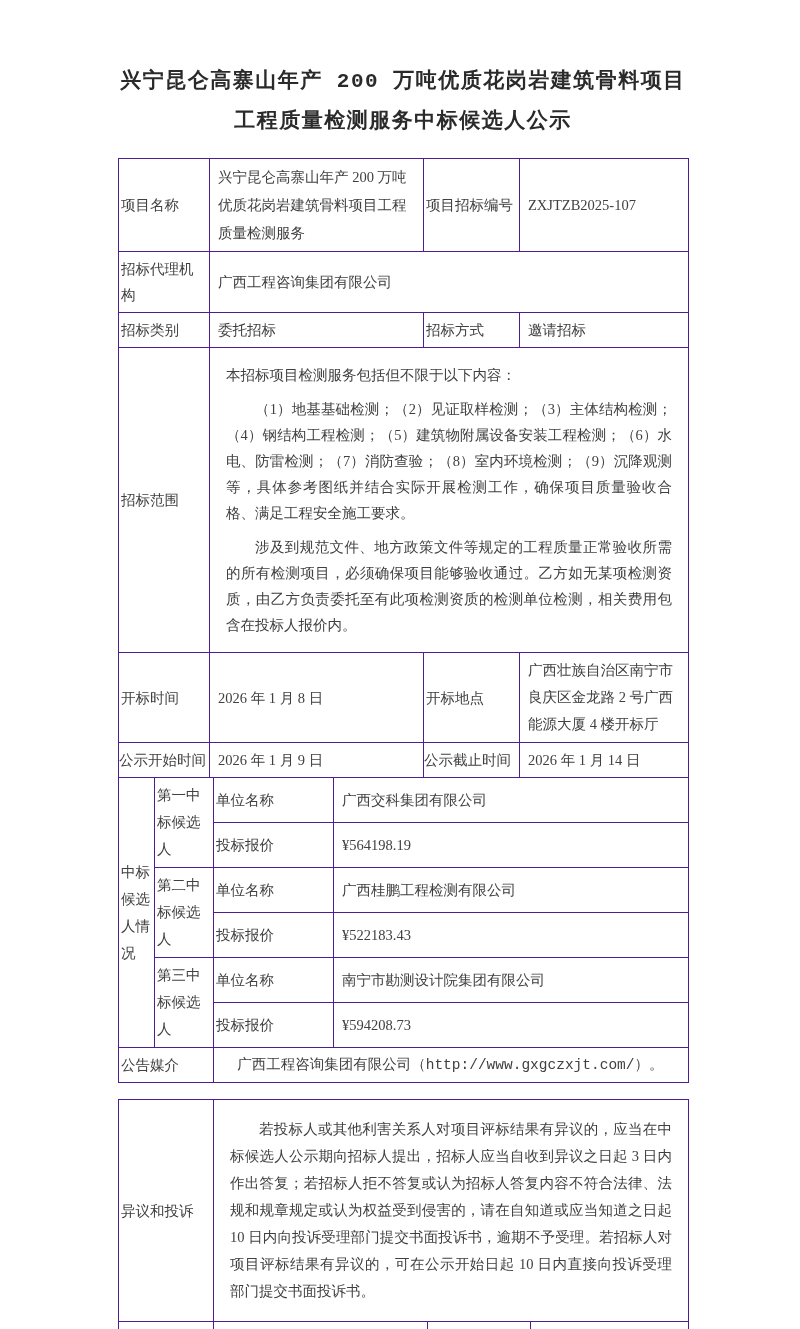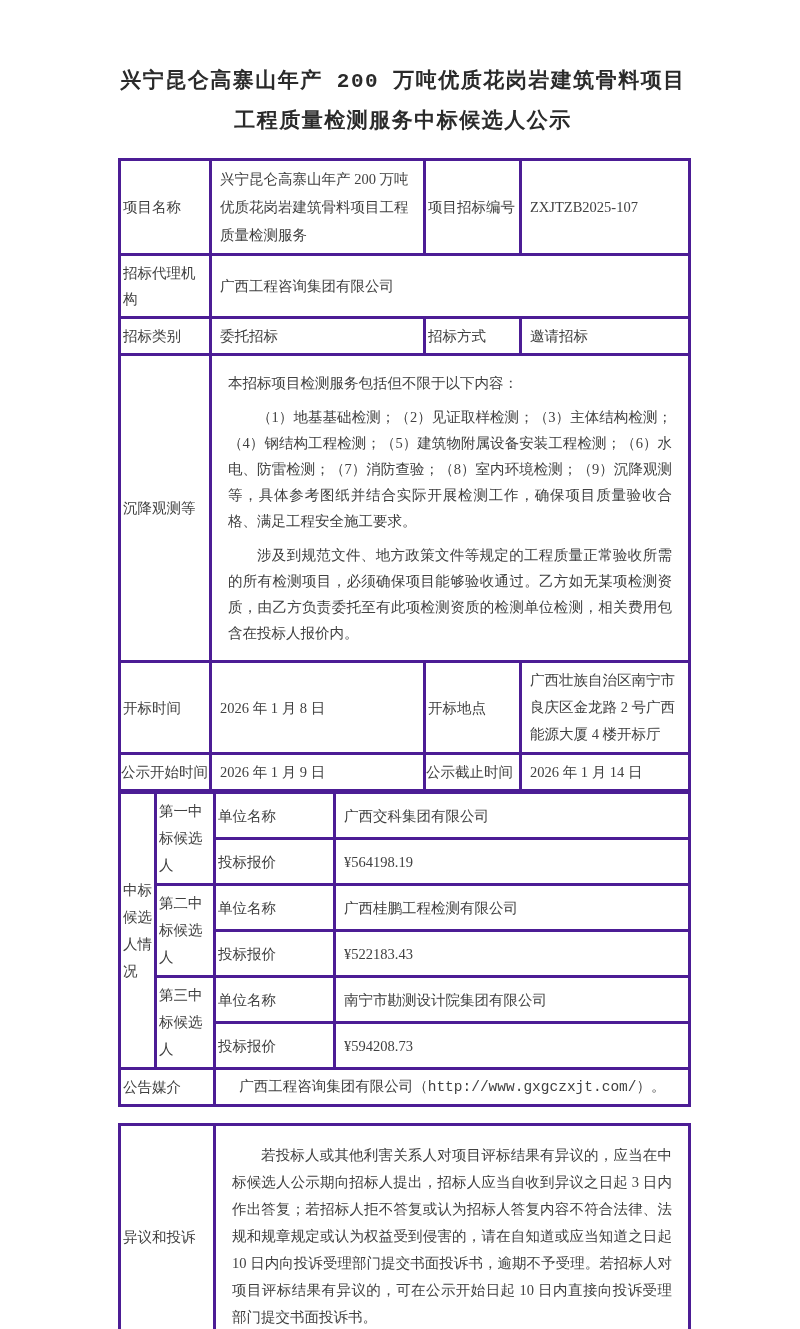--- a/index.html
+++ b/index.html
@@ -28,21 +28,21 @@
     margin: 62px 0 16px 0;
     font-family: Liberation Mono, monospace;
   }
   table {
     border-collapse: collapse;
     width: 570px;
     table-layout: fixed;
   }
   table.joined { margin-top: -1px; }
   td {
-    border: 3px solid #4c1d95;
+    border: 1px solid #4c1d95;
     font-size: 14.5px;
     color: #404040;
     padding: 4px 8px;
     vertical-align: middle;
     word-break: break-all;
     line-height: 26px;
   }
   td.lbl {
     text-align: left;
     padding: 4px 2px;
@@ -85,21 +85,21 @@
       <td class="lbl">招标代理机构</td>
       <td class="val" colspan="3">广西工程咨询集团有限公司</td>
     </tr>
     <tr style="height:33px">
       <td class="lbl">招标类别</td>
       <td class="val">委托招标</td>
       <td class="lbl">招标方式</td>
       <td class="val">邀请招标</td>
     </tr>
     <tr>
-      <td class="lbl">沉降观测等</td>
+      <td class="lbl">招标范围</td>
       <td class="val" colspan="3" style="padding-top:6px;padding-bottom:6px">
         <p class="para">本招标项目检测服务包括但不限于以下内容：</p>
         <p class="para indent">（1）地基基础检测；（2）见证取样检测；（3）主体结构检测；（4）钢结构工程检测；（5）建筑物附属设备安装工程检测；（6）水电、防雷检测；（7）消防查验；（8）室内环境检测；（9）沉降观测等，具体参考图纸并结合实际开展检测工作，确保项目质量验收合格、满足工程安全施工要求。</p>
         <p class="para indent gap">涉及到规范文件、地方政策文件等规定的工程质量正常验收所需的所有检测项目，必须确保项目能够验收通过。乙方如无某项检测资质，由乙方负责委托至有此项检测资质的检测单位检测，相关费用包含在投标人报价内。</p>
       </td>
     </tr>
     <tr style="height:90px">
       <td class="lbl">开标时间</td>
       <td class="val">2026 年 1 月 8 日</td>
       <td class="lbl">开标地点</td>

